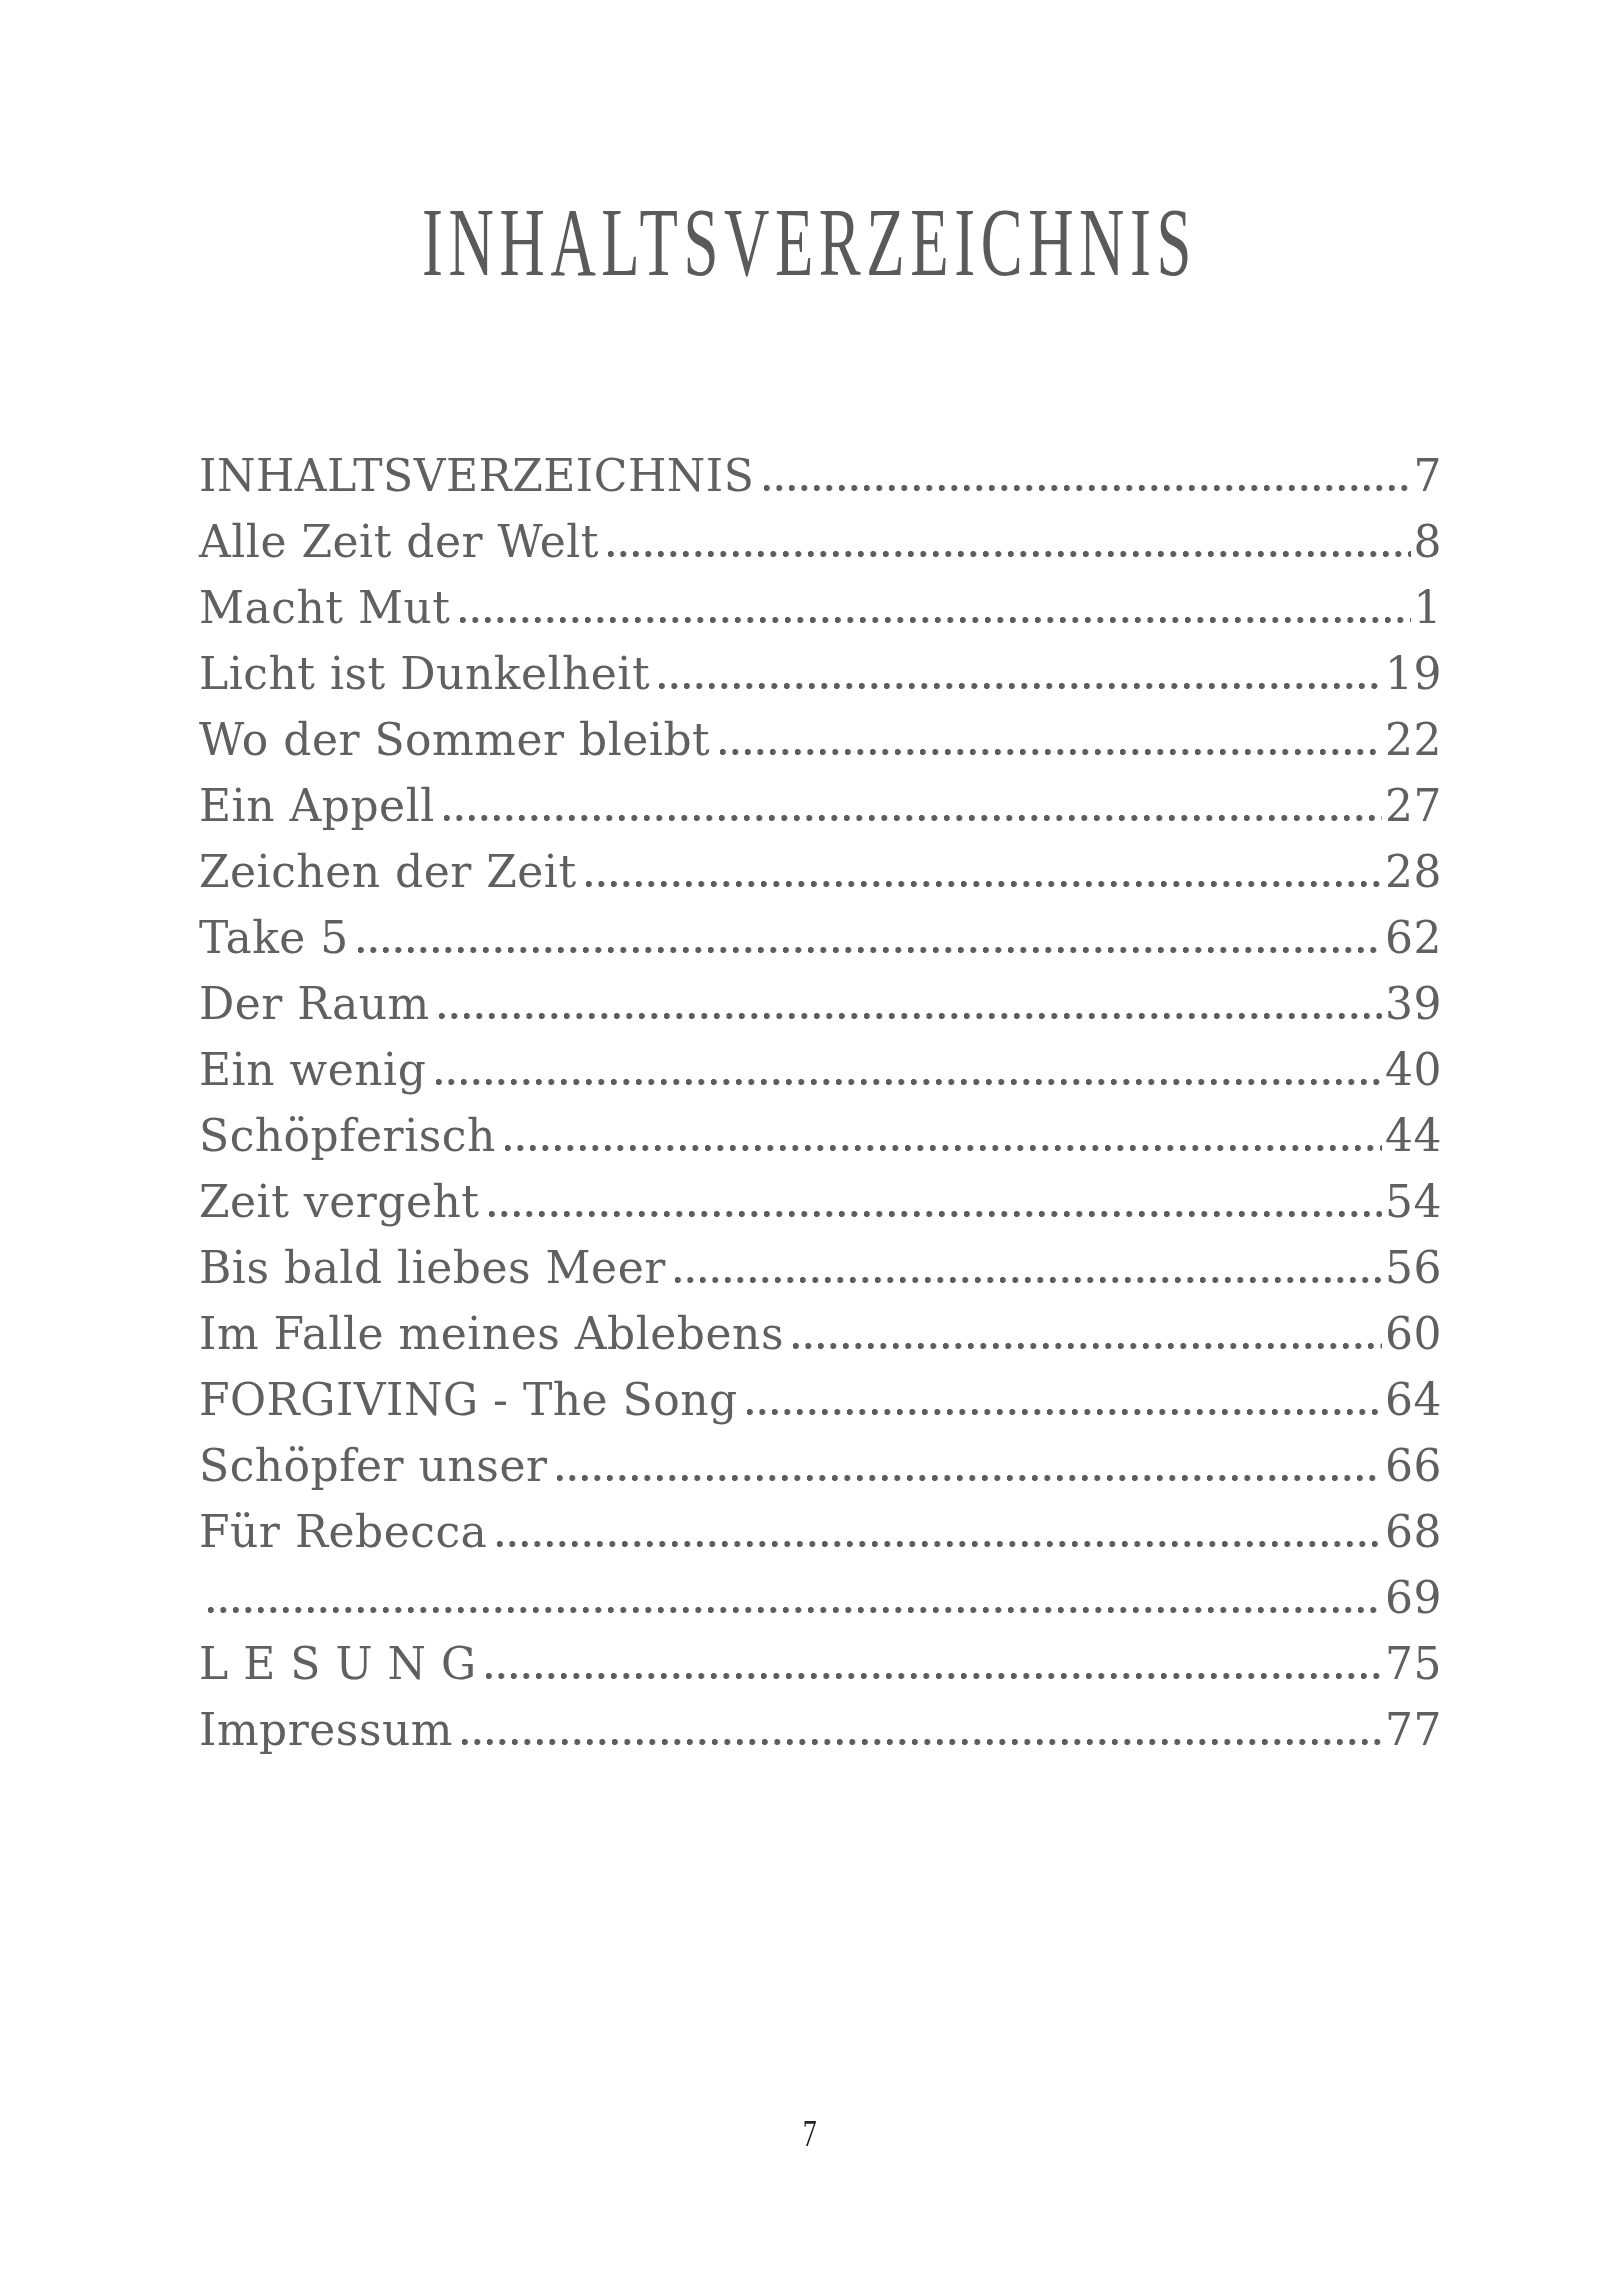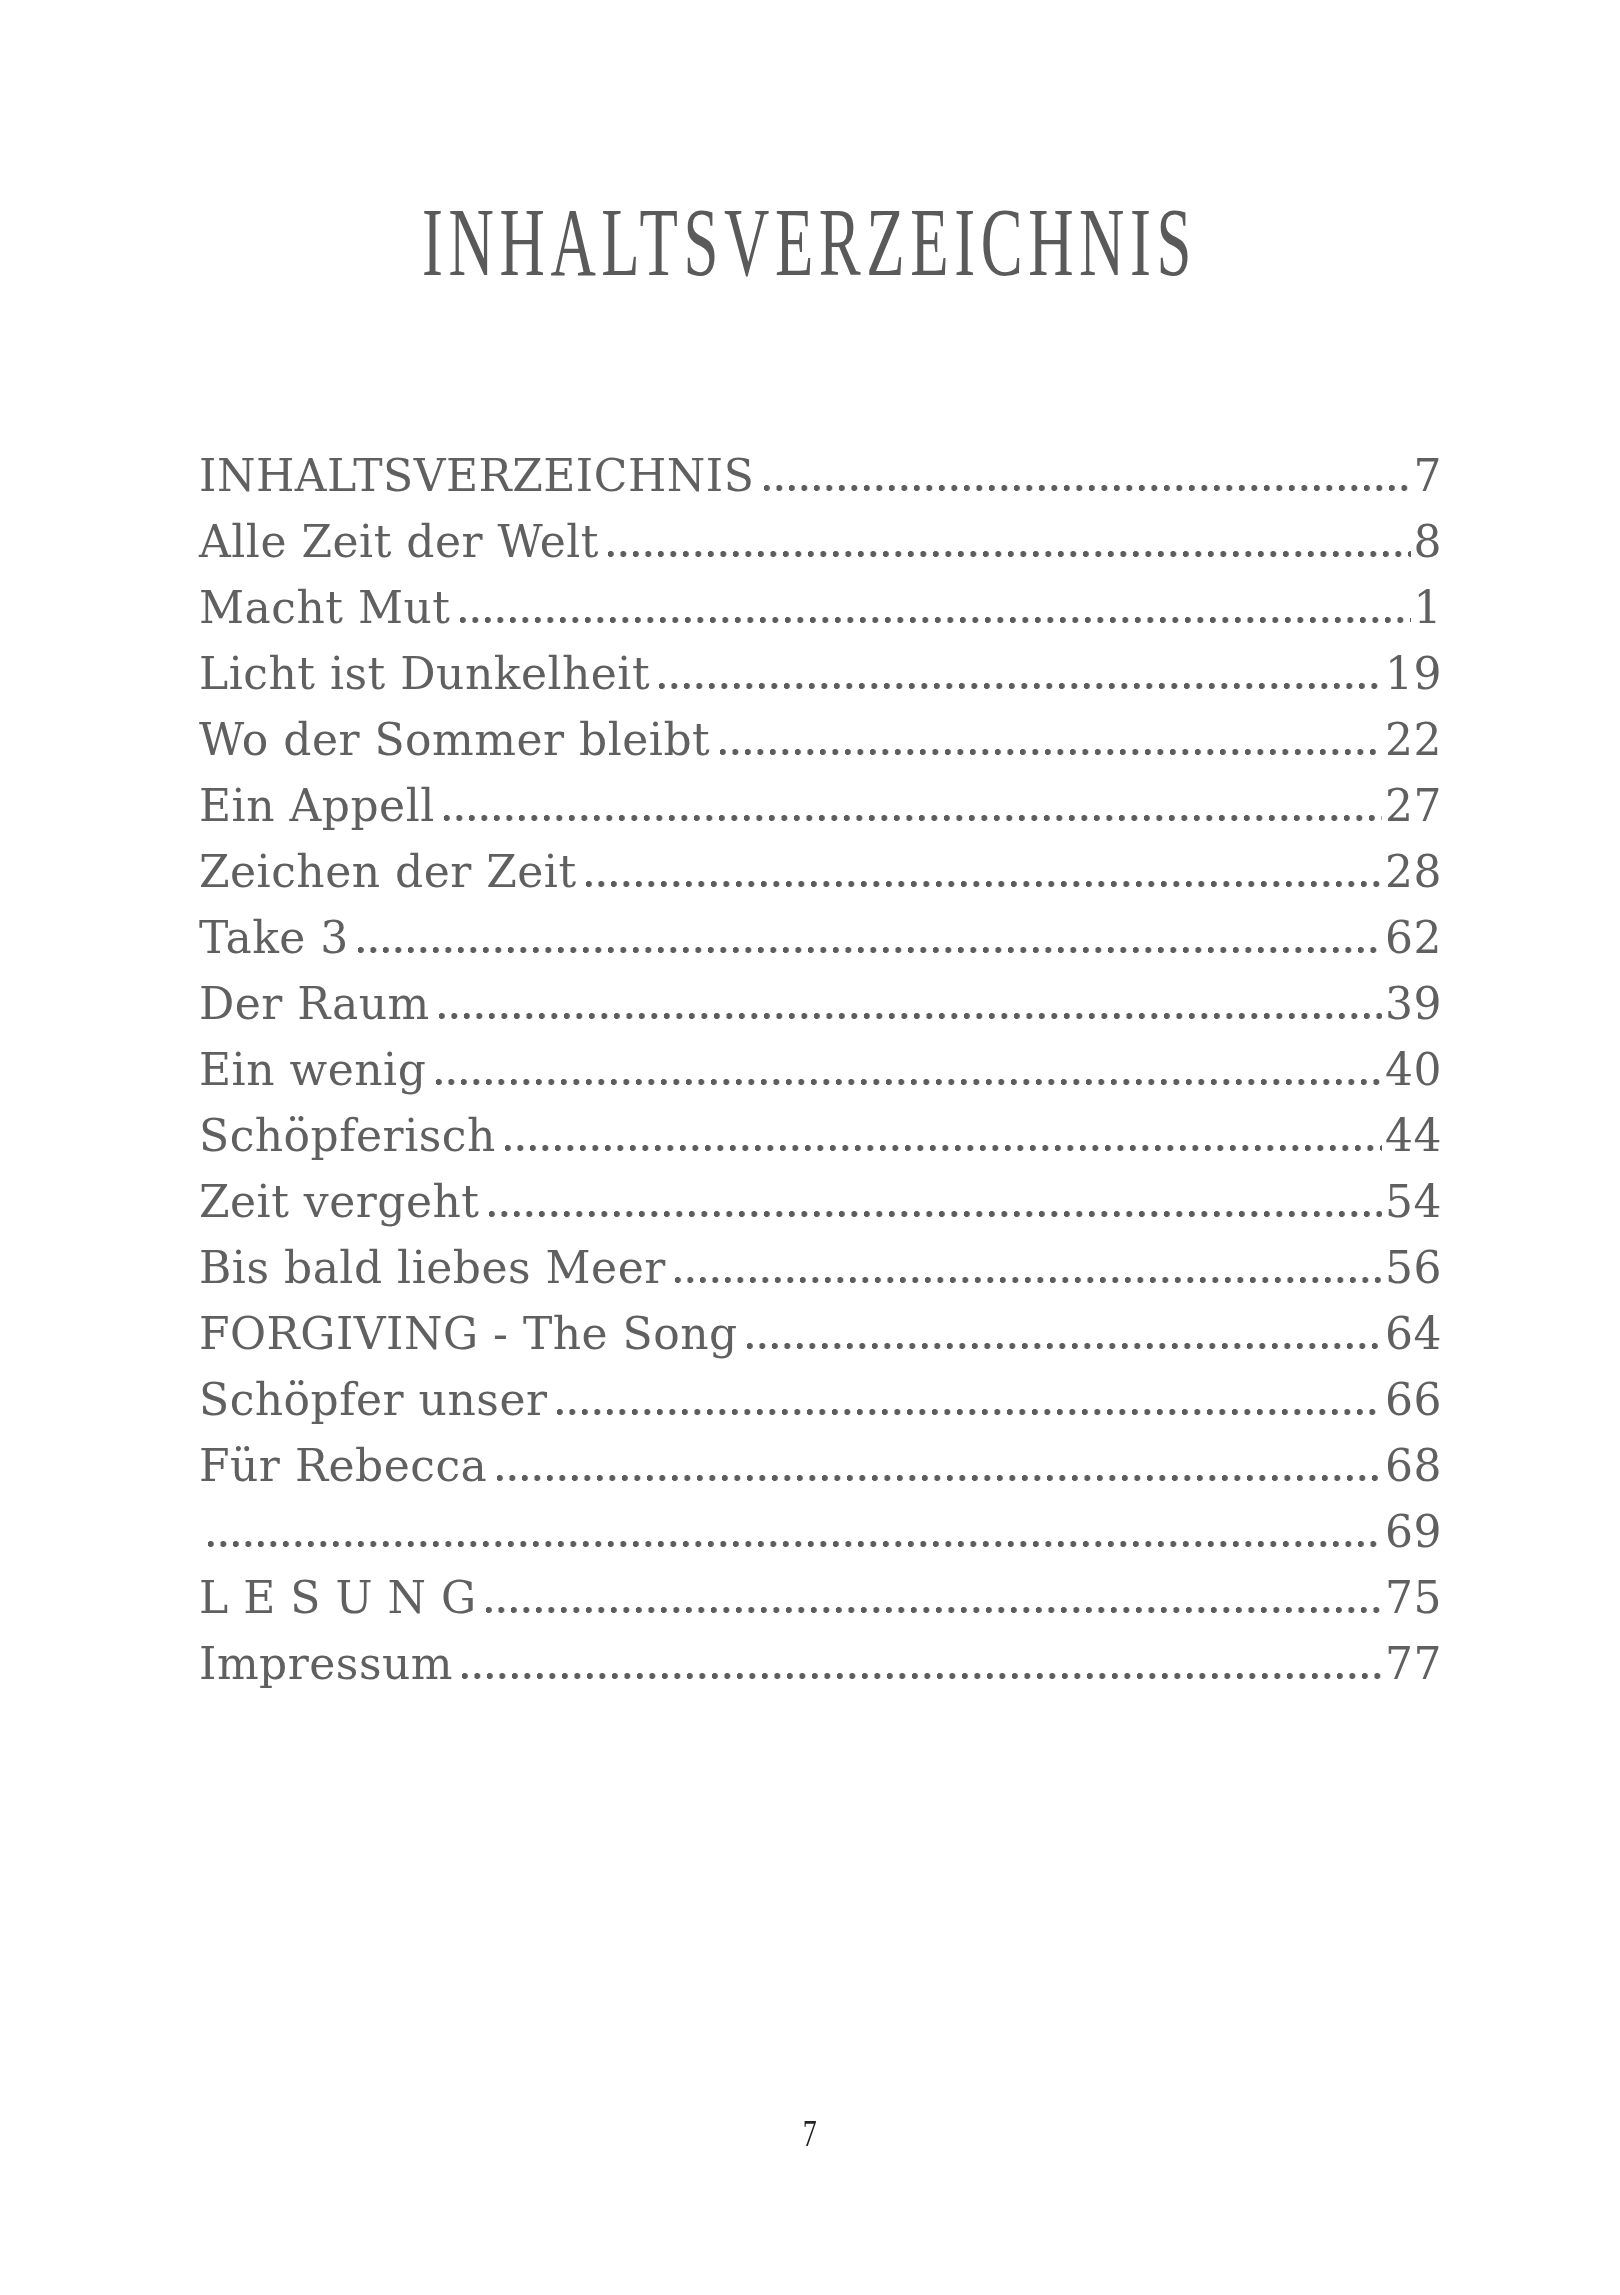--- a/index.html
+++ b/index.html
@@ -136,21 +136,21 @@
     </div>
 
     <div class="toc-row">
       <span class="toc-label">Zeichen der Zeit</span>
       <span class="toc-leader"></span>
       <span class="toc-page">28</span>
     </div>
 
 
     <div class="toc-row">
-      <span class="toc-label">Take 3</span>
+      <span class="toc-label">Take 5</span>
       <span class="toc-leader"></span>
       <span class="toc-page">62</span>
     </div>
 
     <div class="toc-row">
       <span class="toc-label">Der Raum</span>
       <span class="toc-leader"></span>
       <span class="toc-page">39</span>
     </div>
 
@@ -171,20 +171,25 @@
       <span class="toc-leader"></span>
       <span class="toc-page">54</span>
     </div>
 
     <div class="toc-row">
       <span class="toc-label">Bis bald liebes Meer</span>
       <span class="toc-leader"></span>
       <span class="toc-page">56</span>
     </div>
 
+    <div class="toc-row">
+      <span class="toc-label">Im Falle meines Ablebens</span>
+      <span class="toc-leader"></span>
+      <span class="toc-page">60</span>
+    </div>
 
     <div class="toc-row">
       <span class="toc-label">FORGIVING - The Song</span>
       <span class="toc-leader"></span>
       <span class="toc-page">64</span>
     </div>
 
     <div class="toc-row">
       <span class="toc-label">Schöpfer unser</span>
       <span class="toc-leader"></span>

